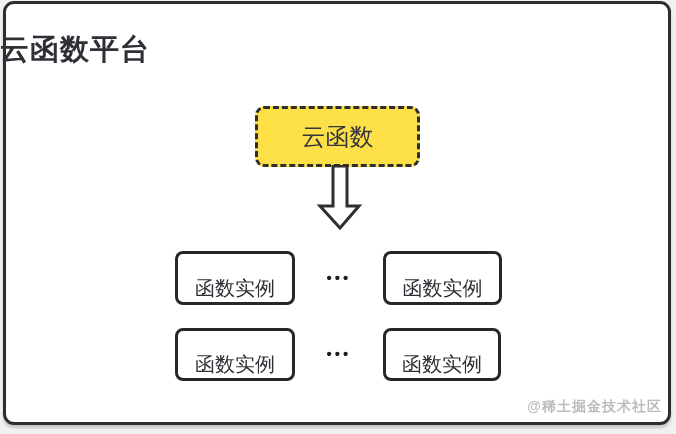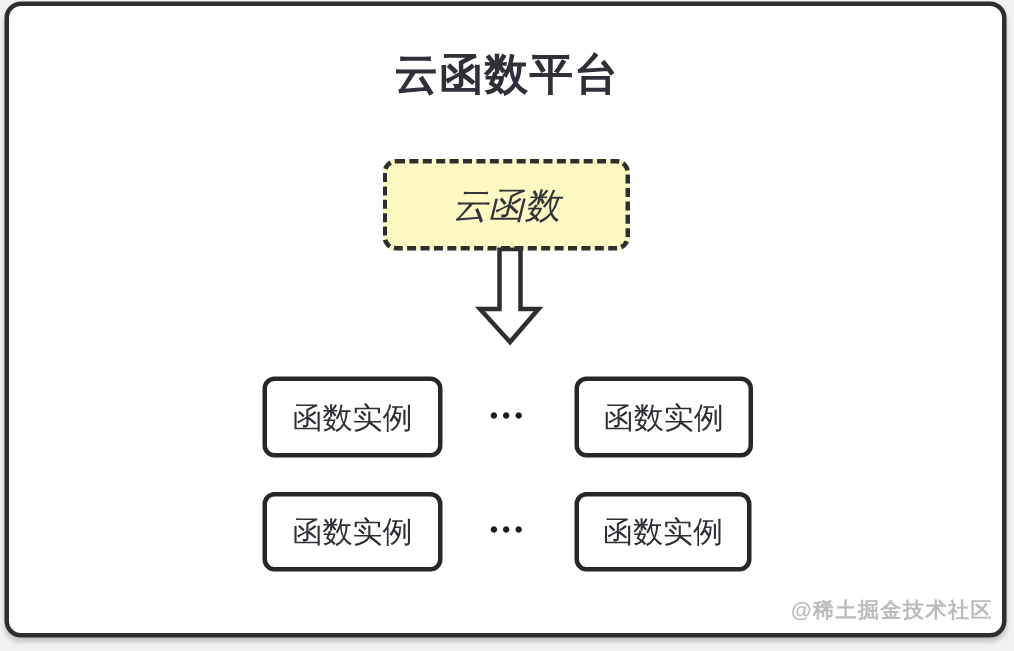--- a/index.html
+++ b/index.html
@@ -26,56 +26,54 @@
     background: #ffffff;
     border: 3px solid #2e2e2e;
     border-radius: 11px;
     box-shadow: 0 3px 3px rgba(0,0,0,0.18);
   }
   .title {
     position: absolute;
     left: 0;
     right: 0;
     top: 30px;
-    text-align: center;
     font-size: 29px;
     font-weight: bold;
     color: #2f3037;
     letter-spacing: 1px;
   }
   .root-node {
     position: absolute;
     left: 255px;
     top: 106px;
     width: 165px;
     height: 61px;
     box-sizing: border-box;
     border: 3px dashed #2e2e2e;
     border-radius: 9px;
-    background: #fef9c3;
+    background: #fde047;
     display: flex;
     align-items: center;
     justify-content: center;
     font-size: 24px;
     color: #33343c;
-    font-style: italic;
   }
   .arrow-svg {
     position: absolute;
     left: 315px;
     top: 165px;
   }
   .instance-box {
     position: absolute;
     box-sizing: border-box;
     border: 3px solid #272727;
     border-radius: 8px;
     background: #ffffff;
     display: flex;
-    align-items: center;
+    align-items: flex-end;
     justify-content: center;
     font-size: 20px;
     color: #2e2f35;
   }
   .box-r1c1 { left: 175px; top: 251px; width: 120px; height: 54px; }
   .box-r1c2 { left: 383px; top: 251px; width: 119px; height: 54px; }
   .box-r2c1 { left: 175px; top: 328px; width: 120px; height: 53px; }
   .box-r2c2 { left: 383px; top: 328px; width: 118px; height: 53px; }
   .dots {
     position: absolute;

